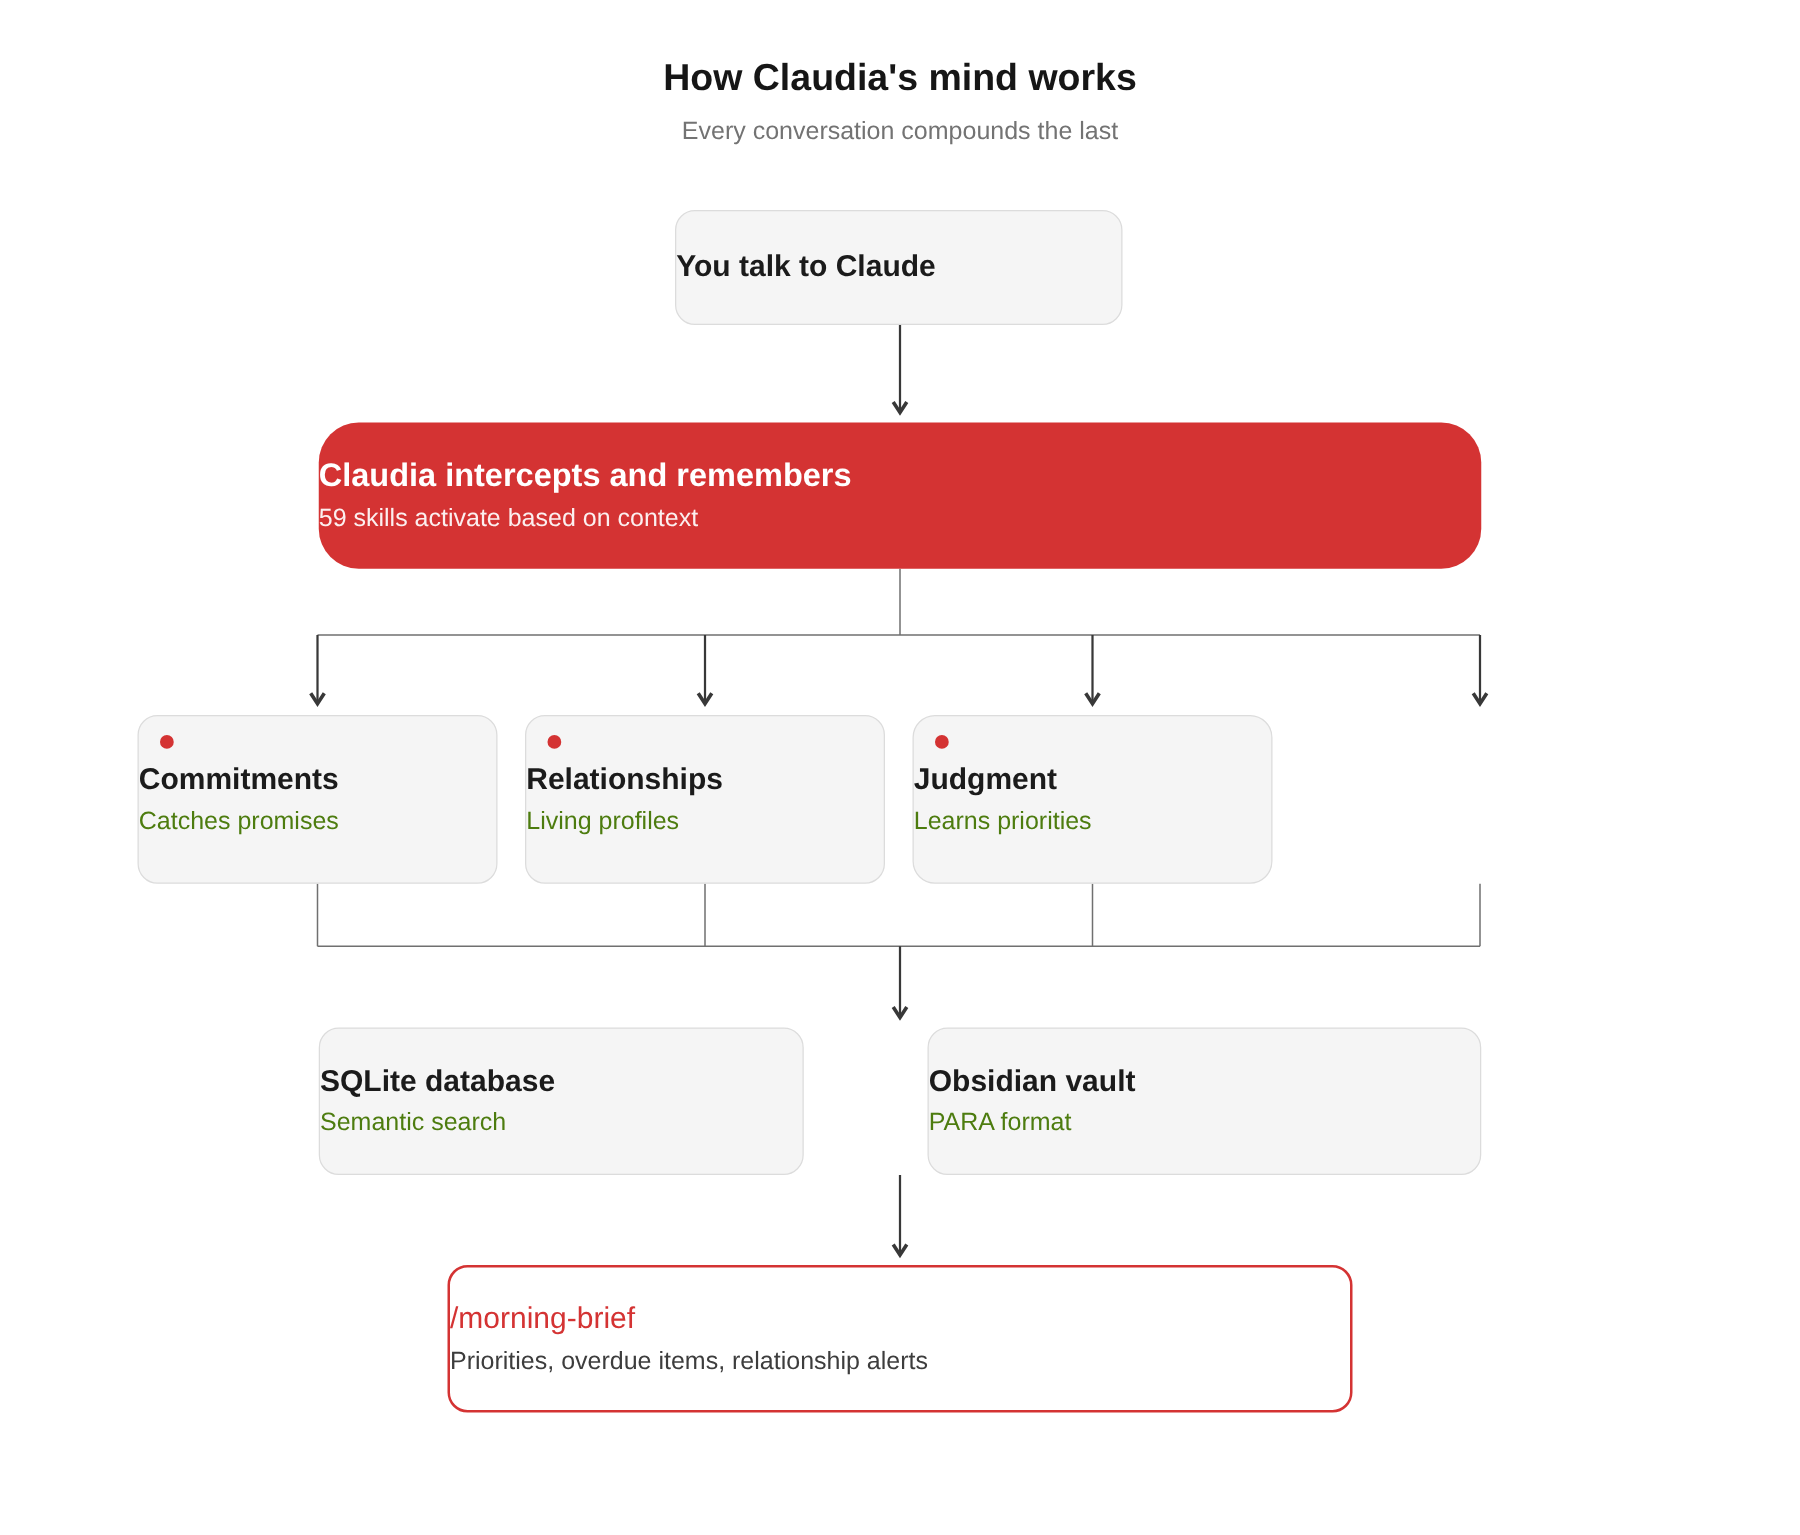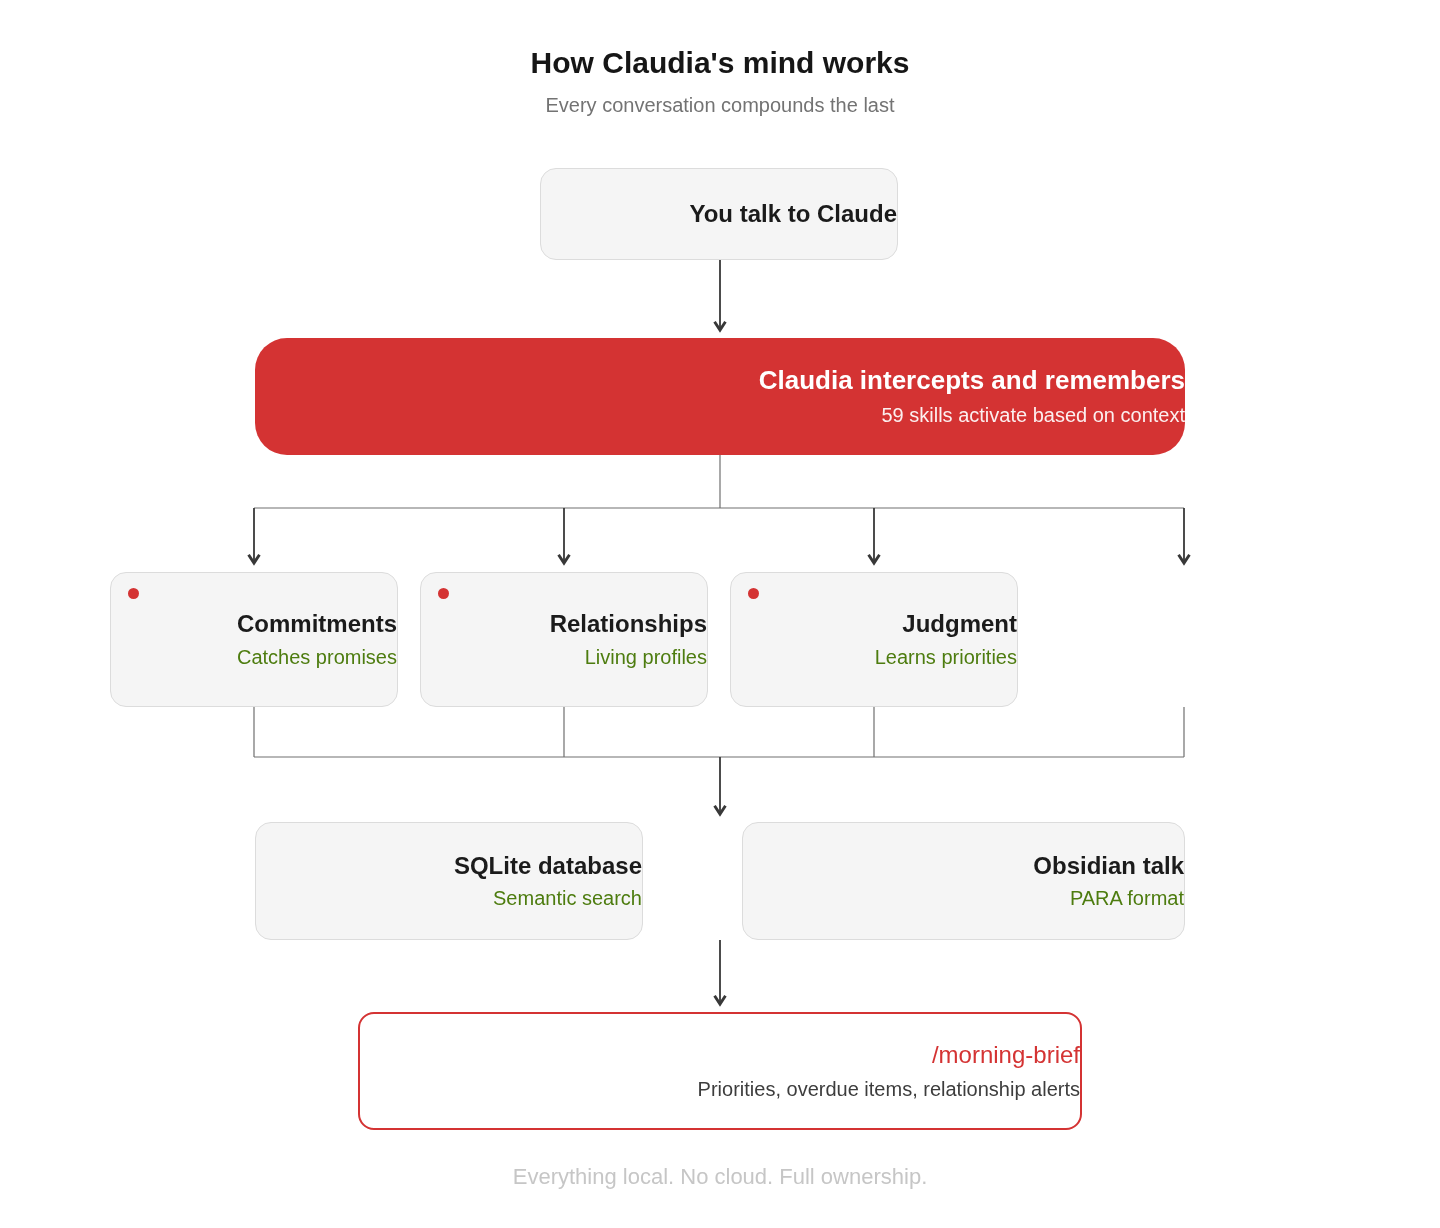--- a/index.html
+++ b/index.html
@@ -17,34 +17,34 @@
 
   svg.connectors{position:absolute;left:0;top:0;width:1440px;height:1228px;z-index:0;}
   .tree-line{stroke:var(--line-color);stroke-width:1.2;fill:none;}
   .arrow-line{stroke:var(--arrow-color);stroke-width:1.8;fill:none;}
   .arrowhead-path{stroke:var(--arrow-color);stroke-width:1.8;fill:none;}
 
   .header{position:absolute;top:46px;left:0;width:100%;text-align:center;z-index:1;}
   .page-title{margin:0;font-size:30px;font-weight:600;color:#161616;}
   .page-subtitle{margin:14px 0 0 0;font-size:20px;font-weight:400;color:#737373;}
 
-  .box{position:absolute;z-index:1;display:flex;flex-direction:column;align-items:flex-end;justify-content:center;
+  .box{position:absolute;z-index:1;display:flex;flex-direction:column;align-items:flex-start;justify-content:center;
        background:var(--box-fill);border:1px solid var(--box-border);border-radius:16px;text-align:center;}
   .box .box-title{font-size:24px;font-weight:600;color:#1b1b1b;line-height:1.15;}
   .box .box-subtitle{font-size:20px;font-weight:400;color:#4d7c0f;margin-top:8px;line-height:1.15;}
 
   .input-box{left:540px;top:168px;width:358px;height:92px;}
 
   .processor-box{left:255px;top:338px;width:930px;height:117px;background:var(--accent-red);border:none;border-radius:32px;}
   .processor-box .box-title{color:#ffffff;font-size:26px;}
   .processor-box .box-subtitle{color:rgba(255,255,255,0.92);margin-top:9px;}
 
   .skill-box{top:572px;width:288px;height:135px;}
   .skill-box .dot{position:absolute;left:17px;top:15px;width:11px;height:11px;border-radius:50%;background:var(--accent-red);}
-  .skill-1{left:110px;} .skill-2{left:420px;} .skill-3{left:730px;} .skill-4{left:1040px;}
+  .skill-1{left:110px;} .skill-2{left:420px;} .skill-3{left:730px;border-radius:18px;} .skill-4{left:1040px;}
 
   .storage-box{top:822px;height:118px;}
   .storage-1{left:255px;width:388px;}
   .storage-2{left:742px;width:443px;}
 
   .output-box{left:358px;top:1012px;width:724px;height:118px;background:#ffffff;border:2px solid var(--accent-red);border-radius:16px;}
   .output-box .box-title{color:var(--accent-red);font-weight:500;}
   .output-box .box-subtitle{color:#3d3d3d;margin-top:9px;}
 
   .footer-note{position:absolute;top:1164px;left:0;width:100%;text-align:center;font-size:22px;color:var(--footer-color);z-index:1;}
@@ -107,24 +107,23 @@
     <div class="box-subtitle">Learns priorities</div>
   </div>
 
 
   <div class="box storage-box storage-1">
     <div class="box-title">SQLite database</div>
     <div class="box-subtitle">Semantic search</div>
   </div>
 
   <div class="box storage-box storage-2">
-    <div class="box-title">Obsidian talk</div>
+    <div class="box-title">Obsidian vault</div>
     <div class="box-subtitle">PARA format</div>
   </div>
 
   <div class="box output-box">
     <div class="box-title">/morning-brief</div>
     <div class="box-subtitle">Priorities, overdue items, relationship alerts</div>
   </div>
 
-  <div class="footer-note">Everything local. No cloud. Full ownership.</div>
 
 </div>
 
 </body></html>

